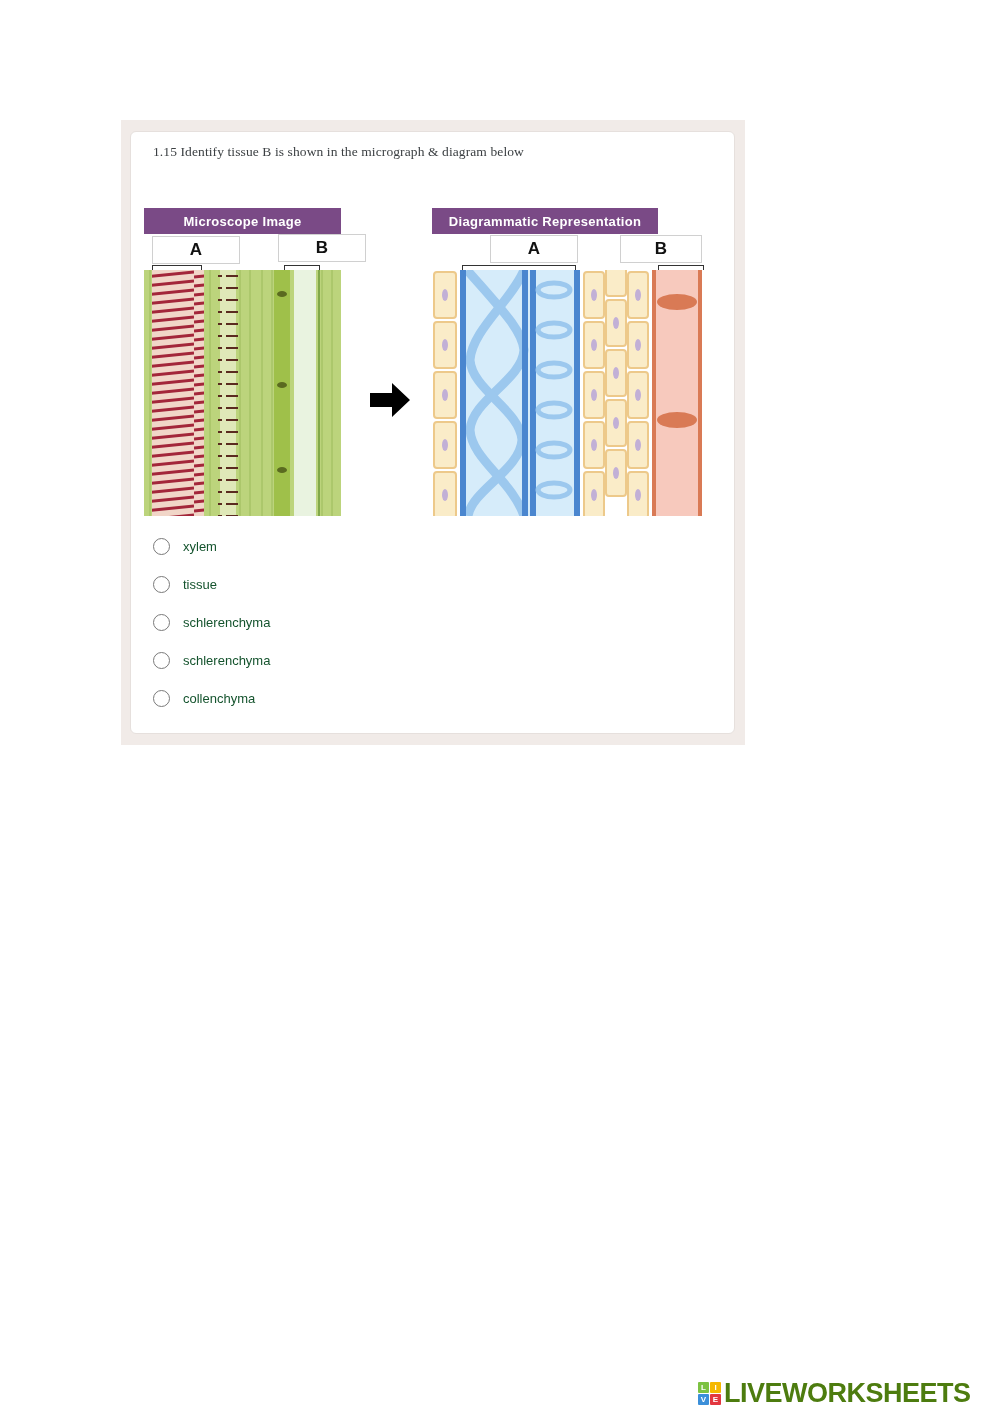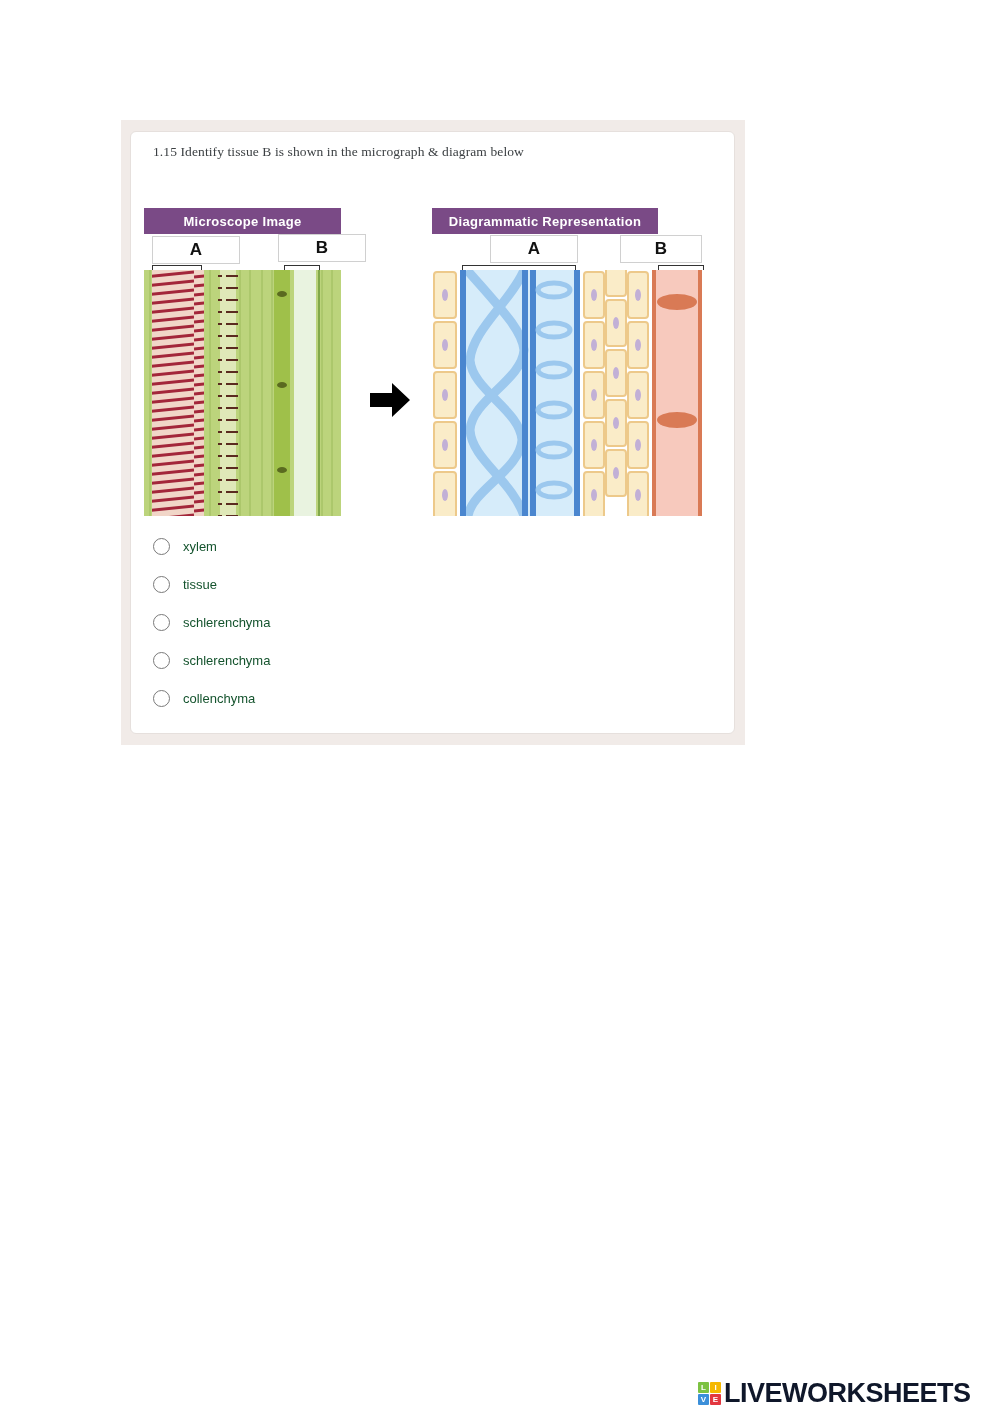--- a/index.html
+++ b/index.html
@@ -14,21 +14,21 @@
   .micro { position:absolute; left:0; top:62px; width:197px; height:246px; background:#b8d27a; overflow:hidden; }
   .diag { position:absolute; left:288px; top:62px; width:270px; height:246px; background:#fff; overflow:hidden; }
   .arrow { position:absolute; left:226px; top:175px; }
   .options { position:absolute; left:22px; top:395px; }
   .opt { display:flex; align-items:center; height:38px; cursor:pointer; }
   .radio { width:17px; height:17px; border:1.5px solid #7a7a7a; border-radius:50%; box-sizing:border-box; margin-right:13px; background:#fff; }
   .opt-label { font-size:13px; color:#14532d; }
   .logo { position:absolute; left:698px; top:1378px; display:flex; align-items:center; }
   .logo-grid { display:grid; grid-template-columns:11px 11px; grid-template-rows:11px 11px; gap:1px; margin-right:3px; }
   .logo-grid span { font-size:8px; font-weight:bold; color:#fff; display:flex; align-items:center; justify-content:center; border-radius:1px; }
-  .logo-text { font-size:27px; font-weight:bold; color:#0f172a; letter-spacing:-0.5px; }
+  .logo-text { font-size:27px; font-weight:bold; color:#4d7c0f; letter-spacing:-0.5px; }
 </style>
 </head>
 <body>
 
 <div class="frame">
   <div class="card">
     <div class="question">1.15 Identify tissue B is shown in the micrograph &amp; diagram below</div>
 
     <div class="figure">
 

